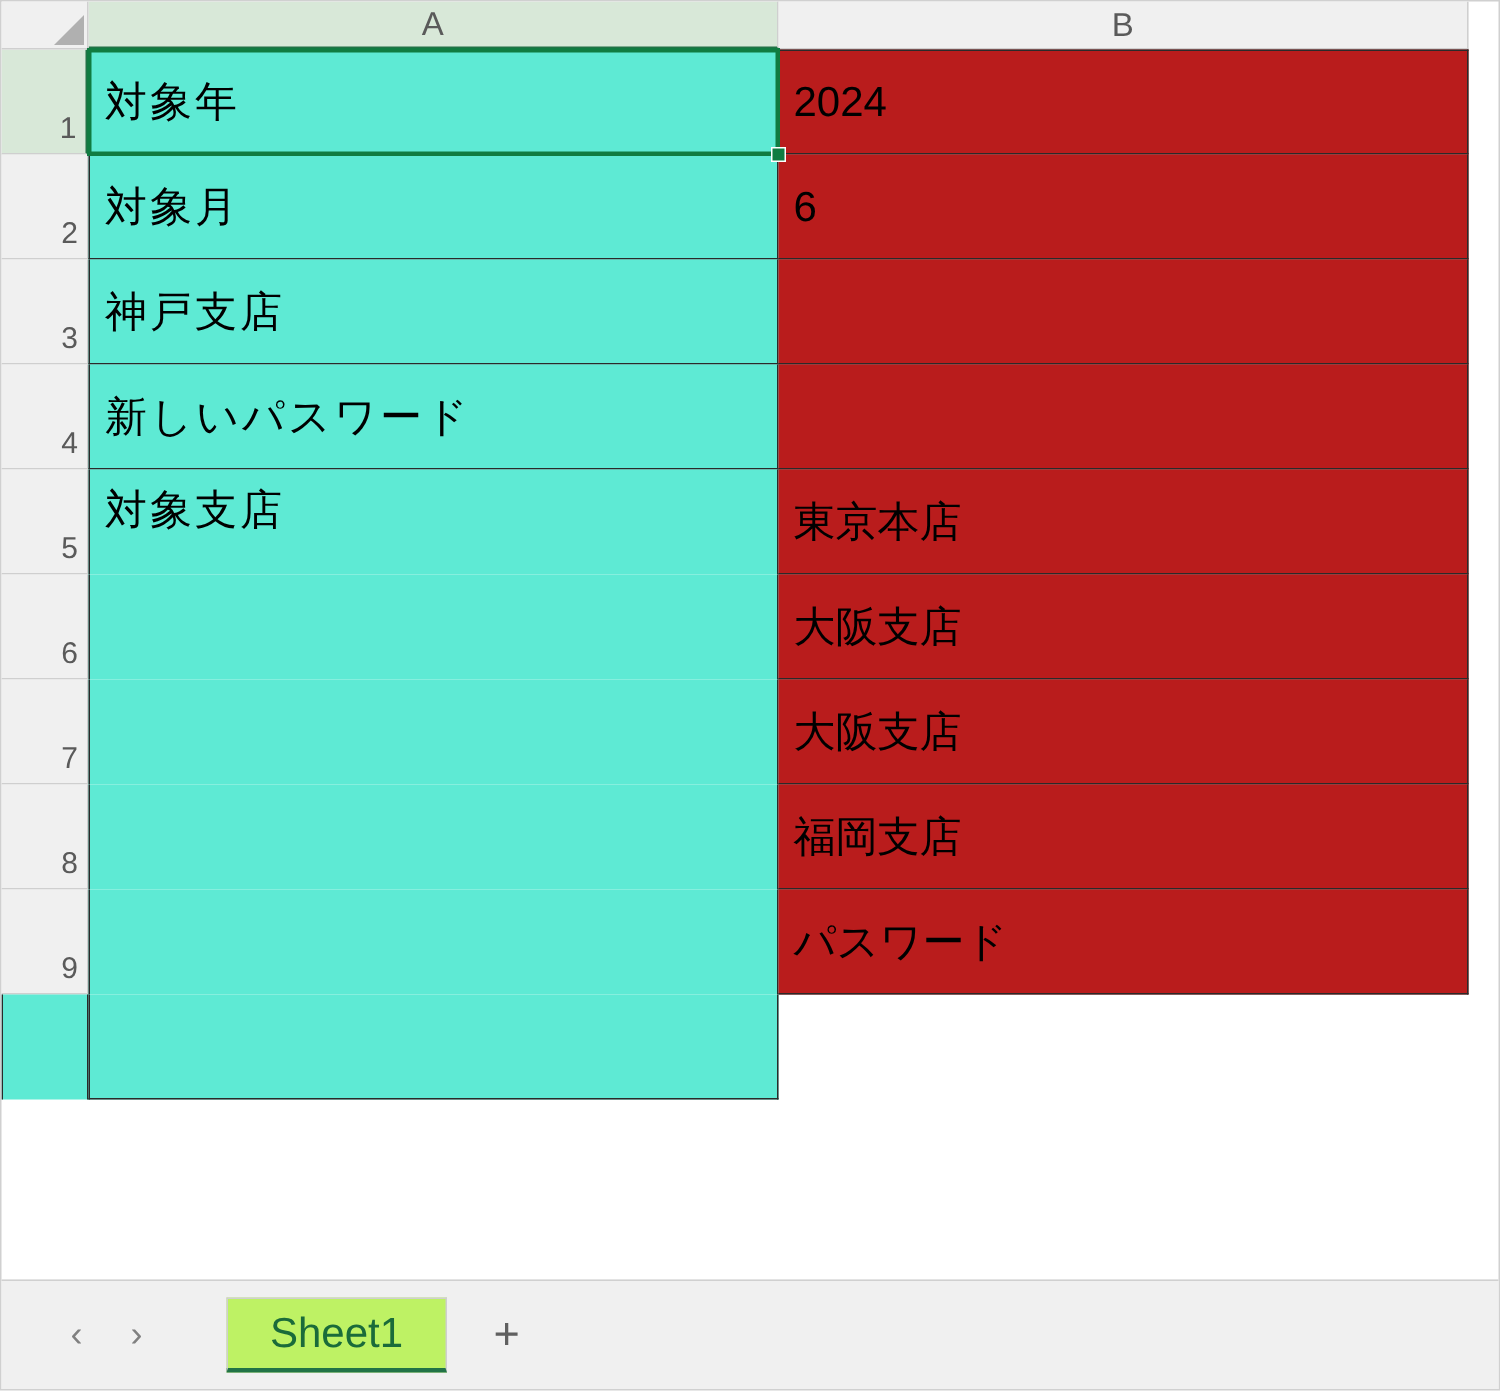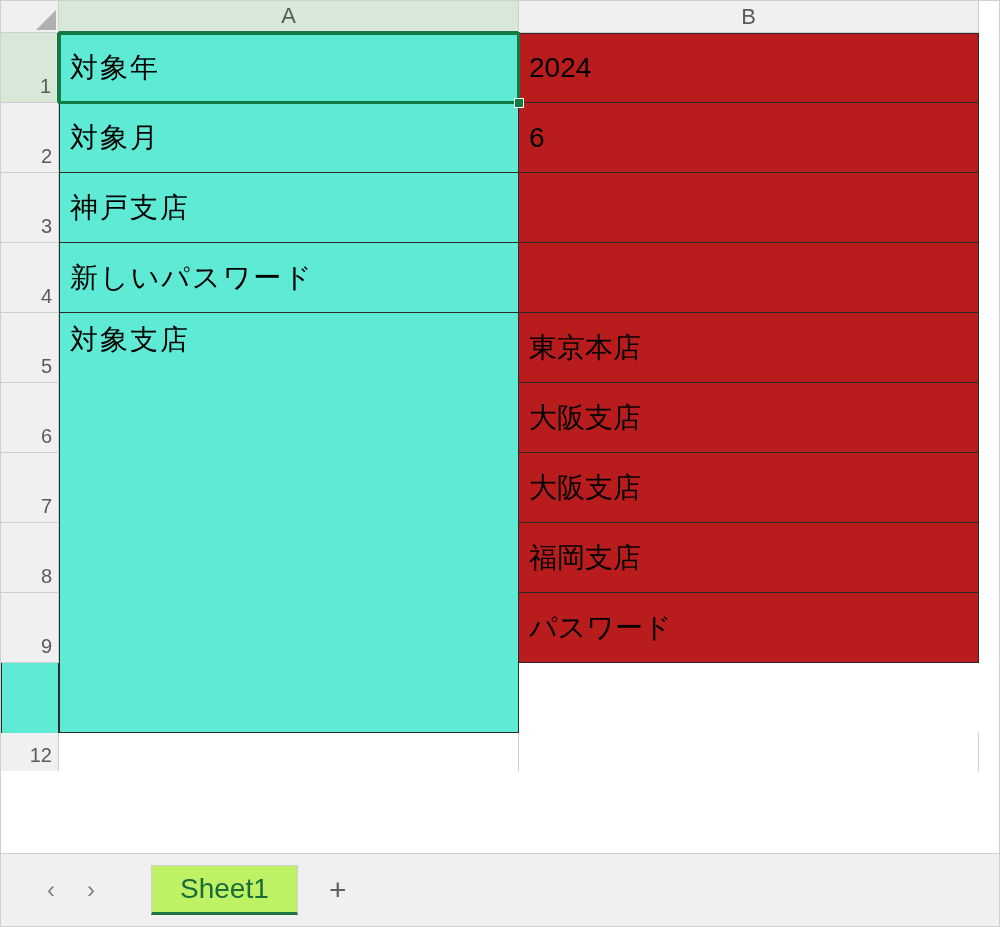--- a/index.html
+++ b/index.html
@@ -185,25 +185,20 @@
     <div class="hdr-cell row">9</div>
     <div class="data-cell label left-edge merged-down"></div>
     <div class="data-cell">パスワード</div>
 
     <div class="data-cell label left-edge merged-down"></div>
 
     <div class="data-cell label left-edge"></div>
 
   </div>
 
-  <div class="grid row-12" style="grid-auto-rows:38px;">
-    <div class="hdr-cell row">12</div>
-    <div class="data-cell"></div>
-    <div class="data-cell"></div>
-  </div>
 
   <div class="active-cell-border" style="left:57px; top:31px; width:462px; height:72px;"></div>
   <div class="fill-handle" style="left:513px; top:97px;"></div>
 
 </div>
 
 <div class="tab-bar">
   <div class="nav-btn">
     <span>‹</span>
   </div>

